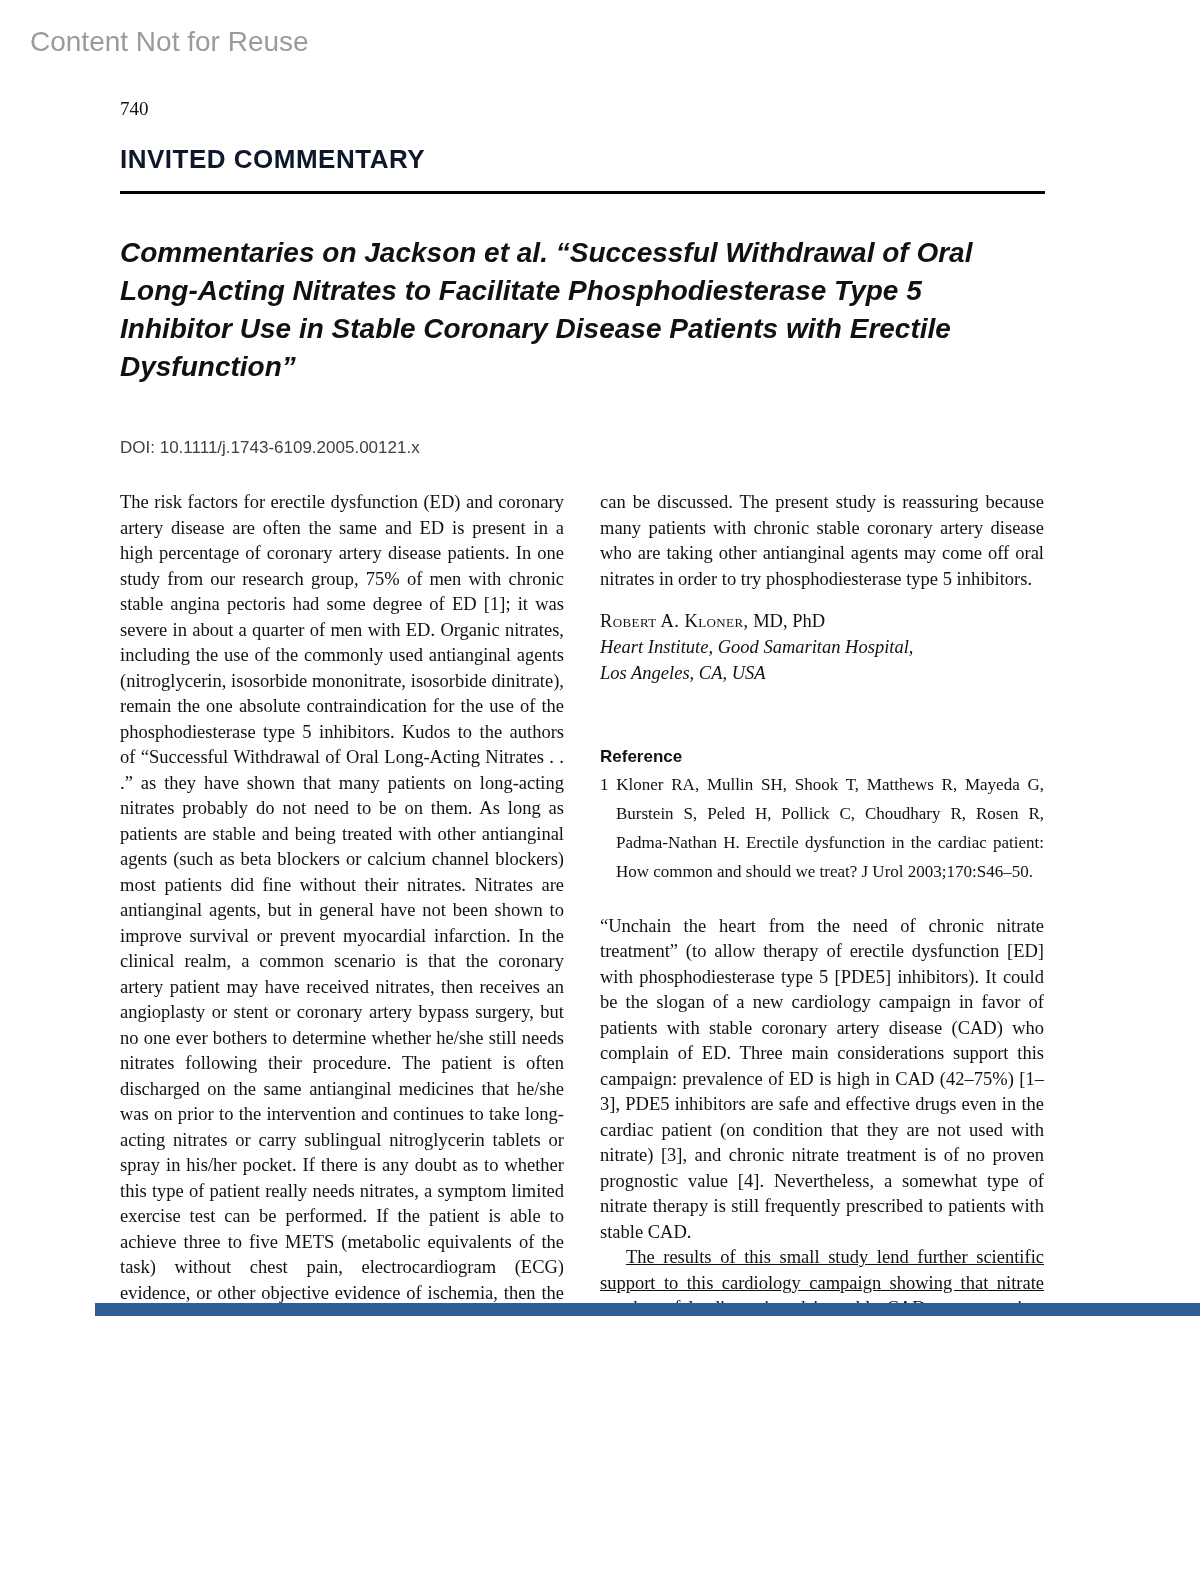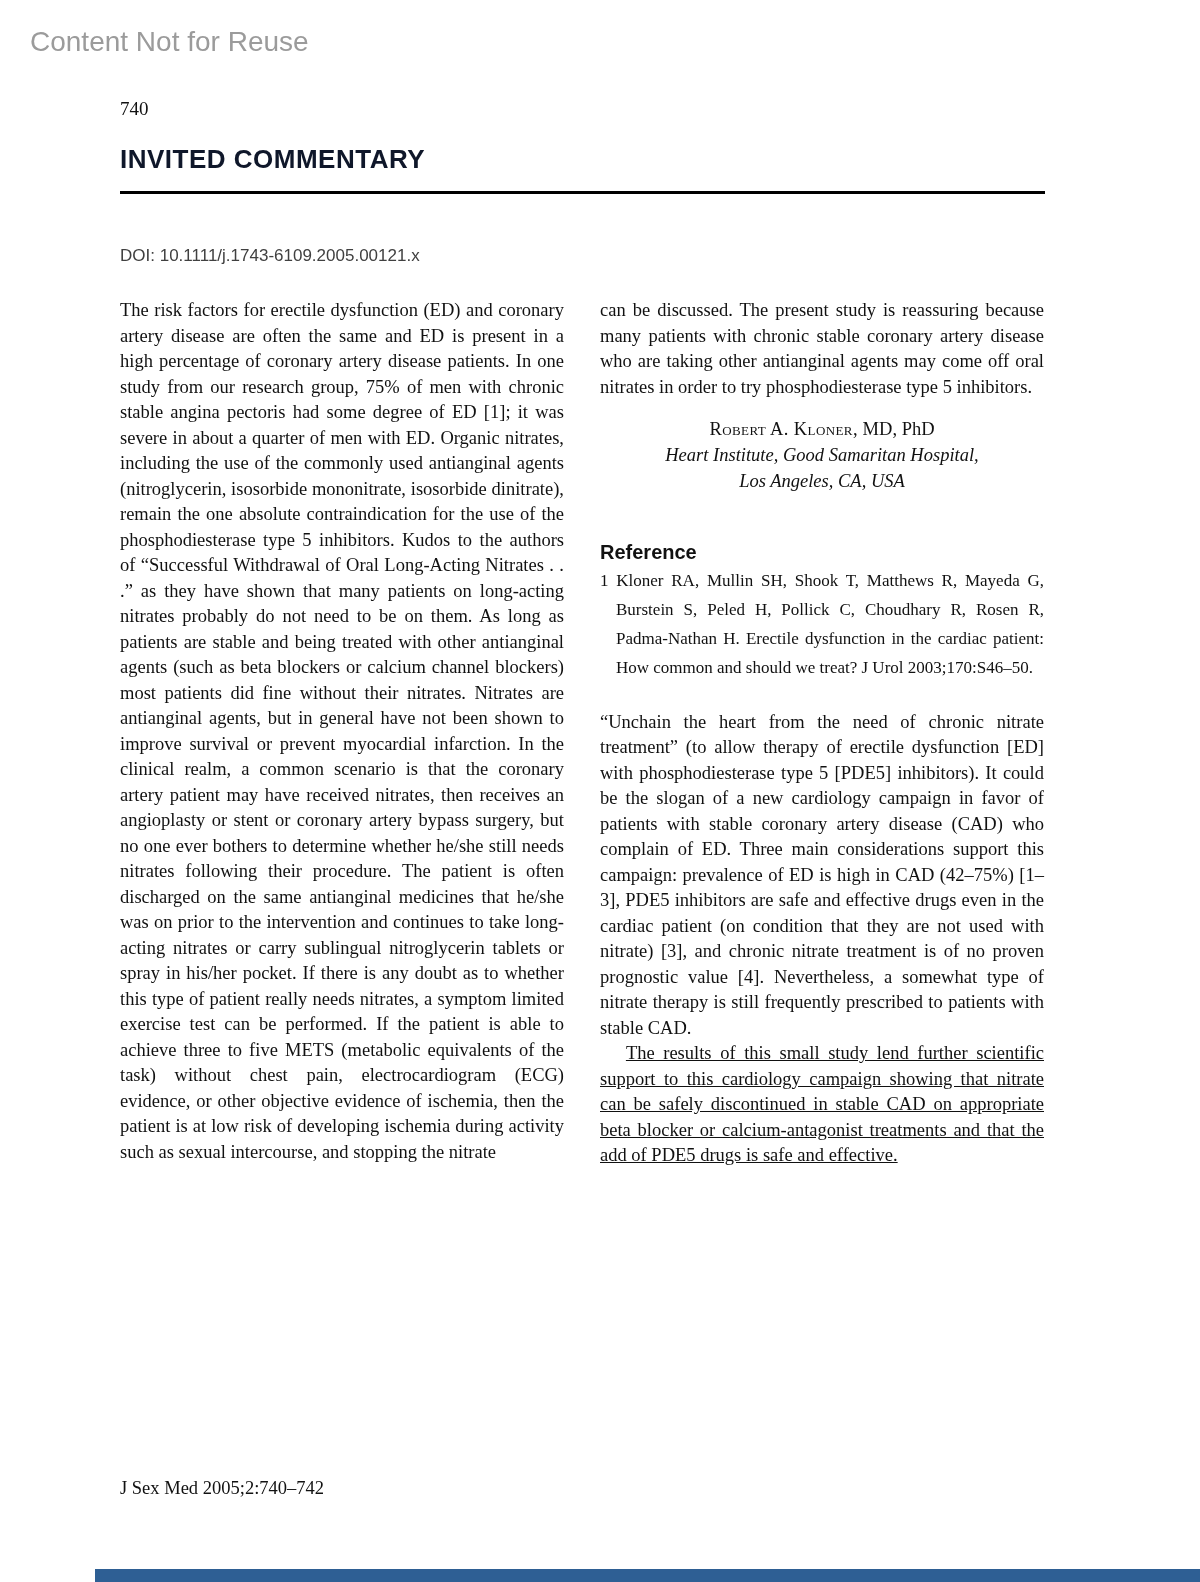--- a/index.html
+++ b/index.html
@@ -1,19 +1,19 @@
 <!DOCTYPE html>
 <html><head>
 <meta charset="utf-8">
 <style>
   html, body { margin: 0; padding: 0; background: #ffffff; }
   .page {
     position: relative;
     width: 1200px;
-    height: 1582px;
+    height: 1316px;
     background: #ffffff;
     overflow: hidden;
     font-family: "Liberation Serif", serif;
     color: #111;
   }
   .watermark {
     position: absolute;
     top: 26px;
     left: 30px;
     font-family: "Liberation Sans", sans-serif;
@@ -67,32 +67,32 @@
   }
   .col {
     width: 444px;
     font-size: 18.5px;
     line-height: 25.5px;
     text-align: justify;
   }
   .col p { margin: 0; }
   .signature {
     margin-top: 16px;
-    text-align: center;
+    text-align: left;
     line-height: 26px;
   }
   .author-name {
     font-variant: small-caps;
     letter-spacing: 0.4px;
   }
   .affiliation { font-style: italic; }
   .ref-heading {
-    margin-top: 46px;
+    margin-top: 58px;
     font-family: "Liberation Sans", sans-serif;
-    font-size: 20px;
+    font-size: 17px;
     font-weight: bold;
     color: #111;
   }
   .ref-item {
     margin-top: 9px;
     font-size: 17px;
     line-height: 29px;
     text-align: justify;
     padding-left: 16px;
     text-indent: -16px;
@@ -122,20 +122,21 @@
   <div class="watermark">Content Not for Reuse</div>
 
   <div class="content">
 
     <div class="page-number">740</div>
 
     <h1 class="section-heading">INVITED COMMENTARY</h1>
 
     <hr class="rule">
 
+    <h2 class="article-title">Commentaries on Jackson et al. “Successful Withdrawal of Oral Long-Acting Nitrates to Facilitate Phosphodiesterase Type 5 Inhibitor Use in Stable Coronary Disease Patients with Erectile Dysfunction”</h2>
 
     <div class="doi-line">
       <span>DOI:</span>
       <span>10.1111/j.1743-6109.2005.00121.x</span>
     </div>
 
     <div class="columns">
 
       <div class="col">
         <p>The risk factors for erectile dysfunction (ED) and coronary artery disease are often the same and ED is present in a high percentage of coronary artery disease patients. In one study from our research group, 75% of men with chronic stable angina pectoris had some degree of ED [1]; it was severe in about a quarter of men with ED. Organic nitrates, including the use of the commonly used antianginal agents (nitroglycerin, isosorbide mononitrate, isosorbide dinitrate), remain the one absolute contraindication for the use of the phosphodiesterase type 5 inhibitors. Kudos to the authors of “Successful Withdrawal of Oral Long-Acting Nitrates . . .” as they have shown that many patients on long-acting nitrates probably do not need to be on them. As long as patients are stable and being treated with other antianginal agents (such as beta blockers or calcium channel blockers) most patients did fine without their nitrates. Nitrates are antianginal agents, but in general have not been shown to improve survival or prevent myocardial infarction. In the clinical realm, a common scenario is that the coronary artery patient may have received nitrates, then receives an angioplasty or stent or coronary artery bypass surgery, but no one ever bothers to determine whether he/she still needs nitrates following their procedure. The patient is often discharged on the same antianginal medicines that he/she was on prior to the intervention and continues to take long-acting nitrates or carry sublingual nitroglycerin tablets or spray in his/her pocket. If there is any doubt as to whether this type of patient really needs nitrates, a symptom limited exercise test can be performed. If the patient is able to achieve three to five METS (metabolic equivalents of the task) without chest pain, electrocardiogram (ECG) evidence, or other objective evidence of ischemia, then the patient is at low risk of developing ischemia during activity such as sexual intercourse, and stopping the nitrate</p>

